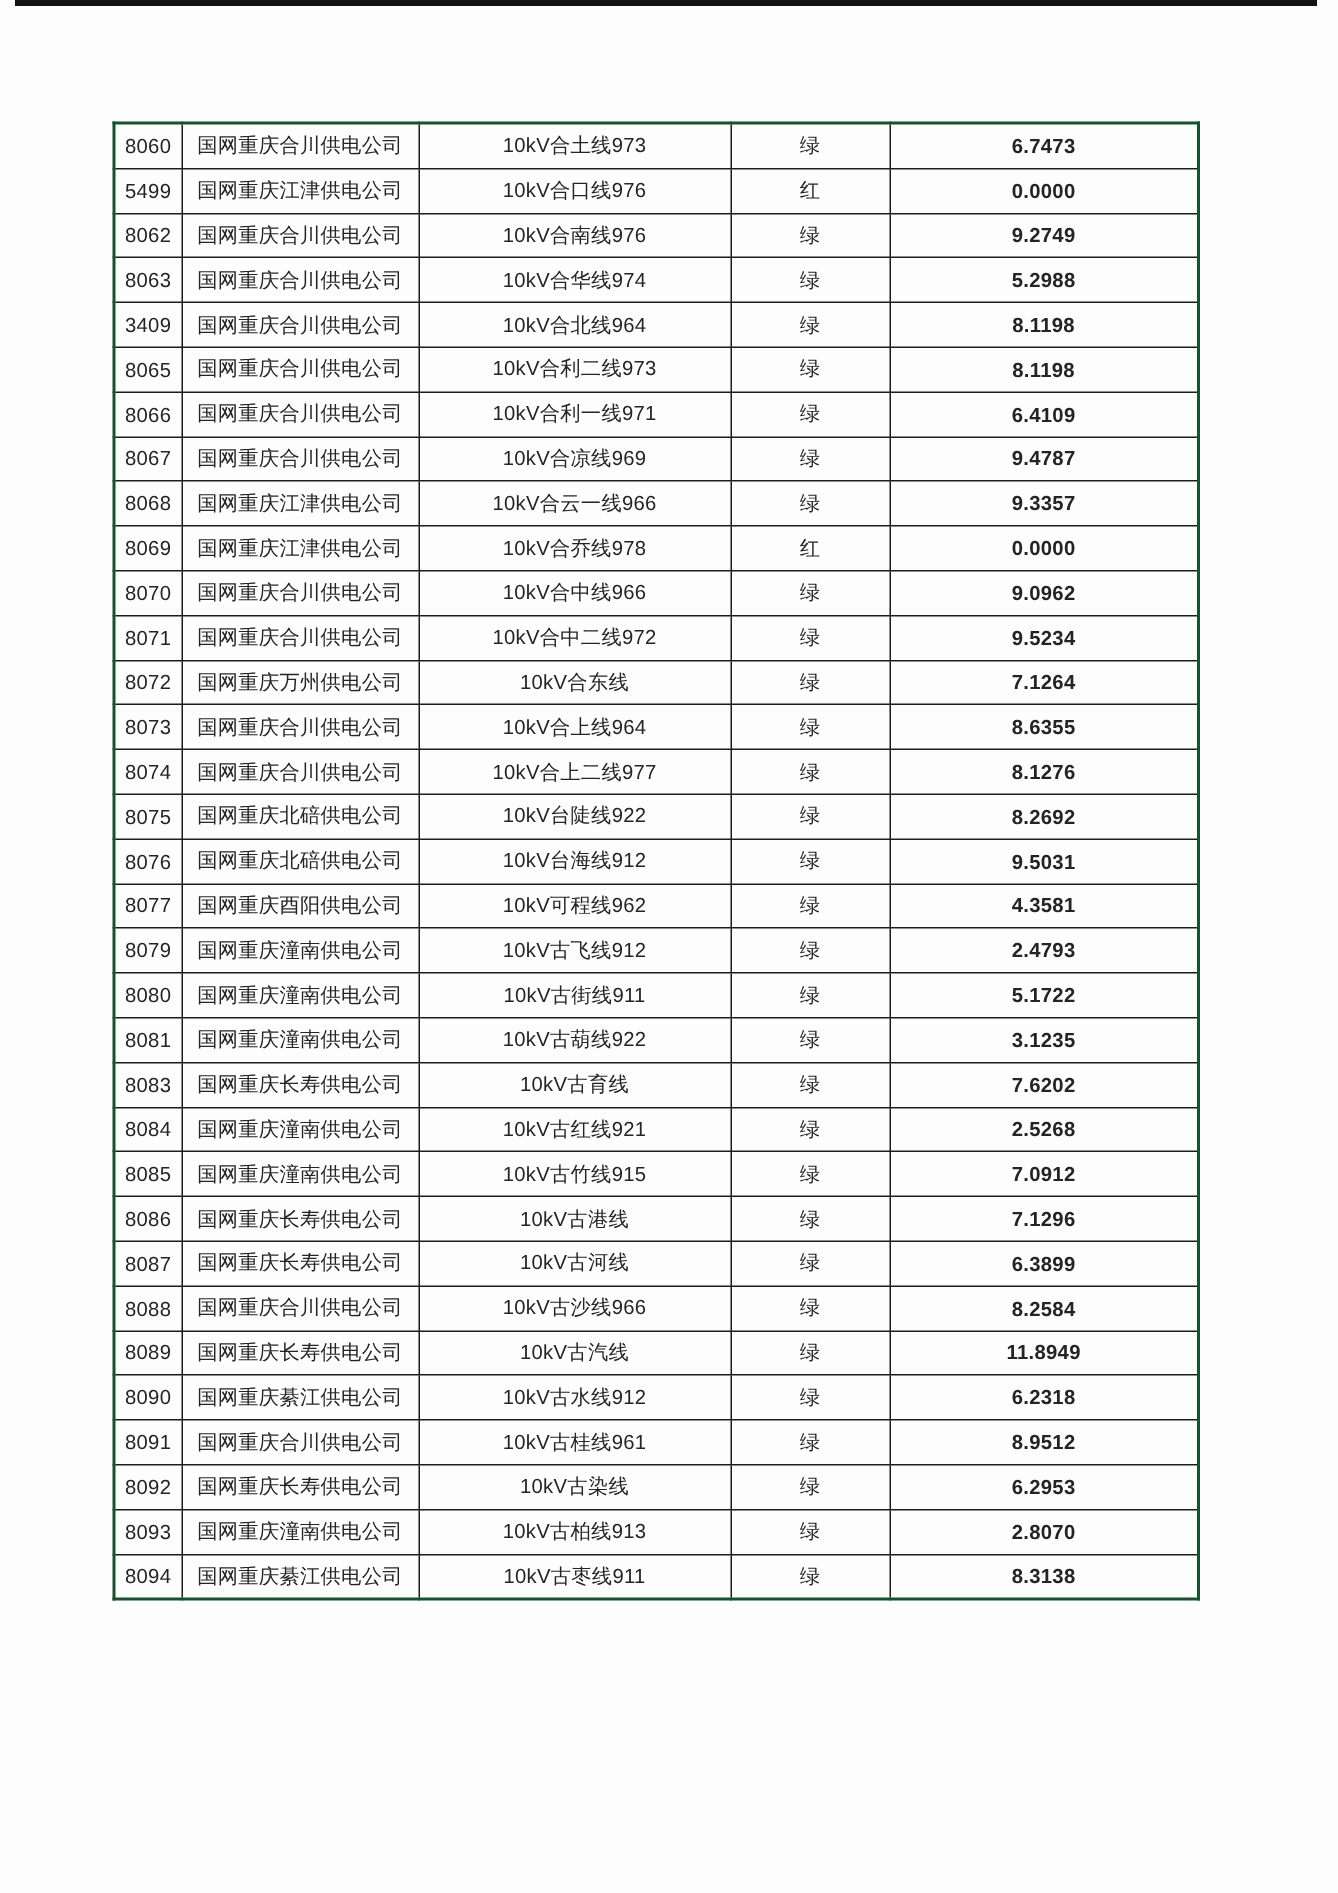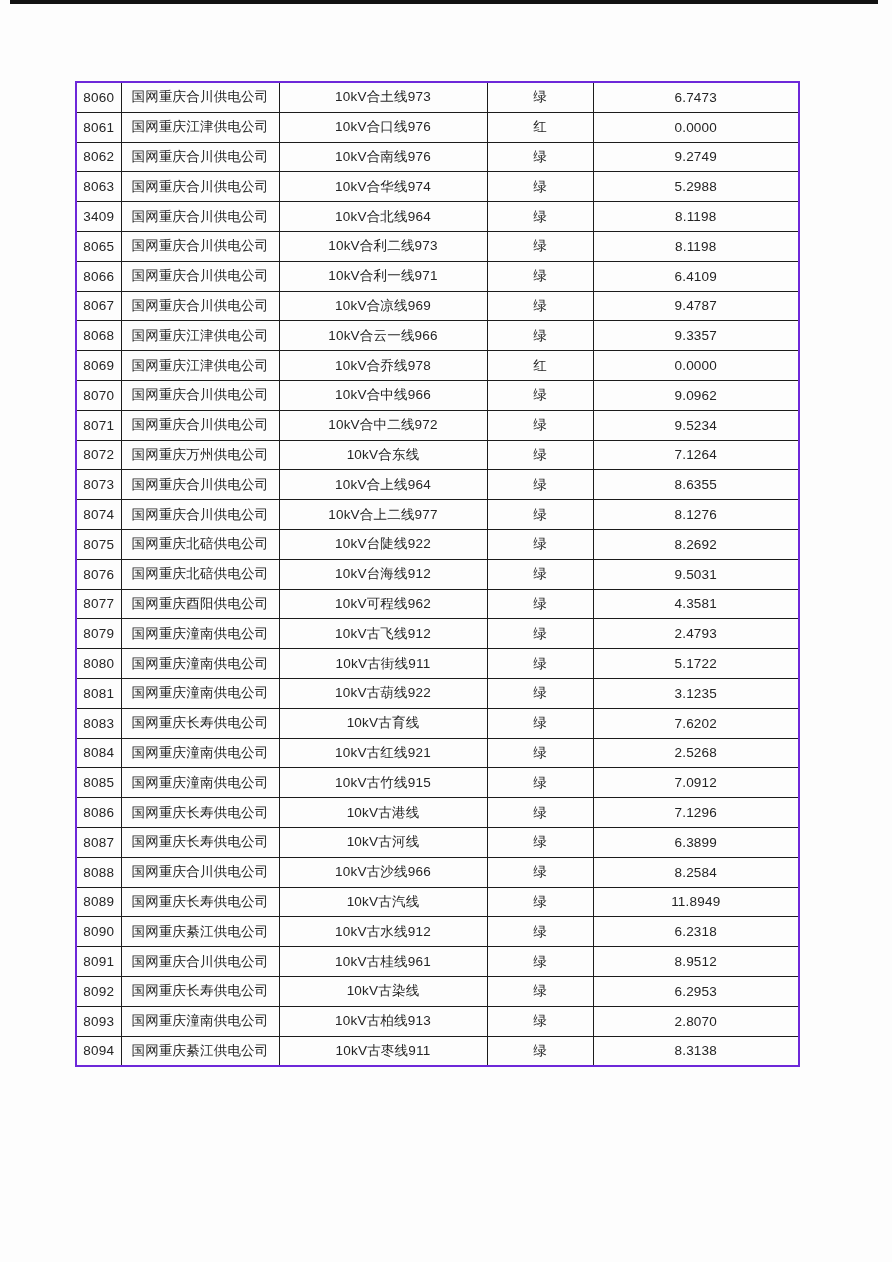--- a/index.html
+++ b/index.html
@@ -38,24 +38,24 @@
     padding: 0;
     text-align: center;
     vertical-align: middle;
     font-size: 13.5px;
     color: #242424;
     white-space: nowrap;
     overflow: hidden;
     letter-spacing: 0.2px;
   }
   table.grid {
-    border: 2px solid #6d28d9;
+    border: 2px solid #14532d;
   }
   td.c0 { font-size: 14px; }
-  td.c4 { letter-spacing: 0.4px; }
+  td.c4 { letter-spacing: 0.4px; font-weight: bold; }
 </style>
 </head>
 <body>
 
 <div class="page">
   <div class="topbar"></div>
   <table class="grid">
     <colgroup>
       <col style="width:45px">
       <col style="width:158px">
@@ -65,21 +65,21 @@
     </colgroup>
     <tbody>
         <tr>
           <td class="c0">8060</td>
           <td class="c1">国网重庆合川供电公司</td>
           <td class="c2">10kV合土线973</td>
           <td class="c3">绿</td>
           <td class="c4">6.7473</td>
         </tr>
         <tr>
-          <td class="c0">8061</td>
+          <td class="c0">5499</td>
           <td class="c1">国网重庆江津供电公司</td>
           <td class="c2">10kV合口线976</td>
           <td class="c3">红</td>
           <td class="c4">0.0000</td>
         </tr>
         <tr>
           <td class="c0">8062</td>
           <td class="c1">国网重庆合川供电公司</td>
           <td class="c2">10kV合南线976</td>
           <td class="c3">绿</td>

